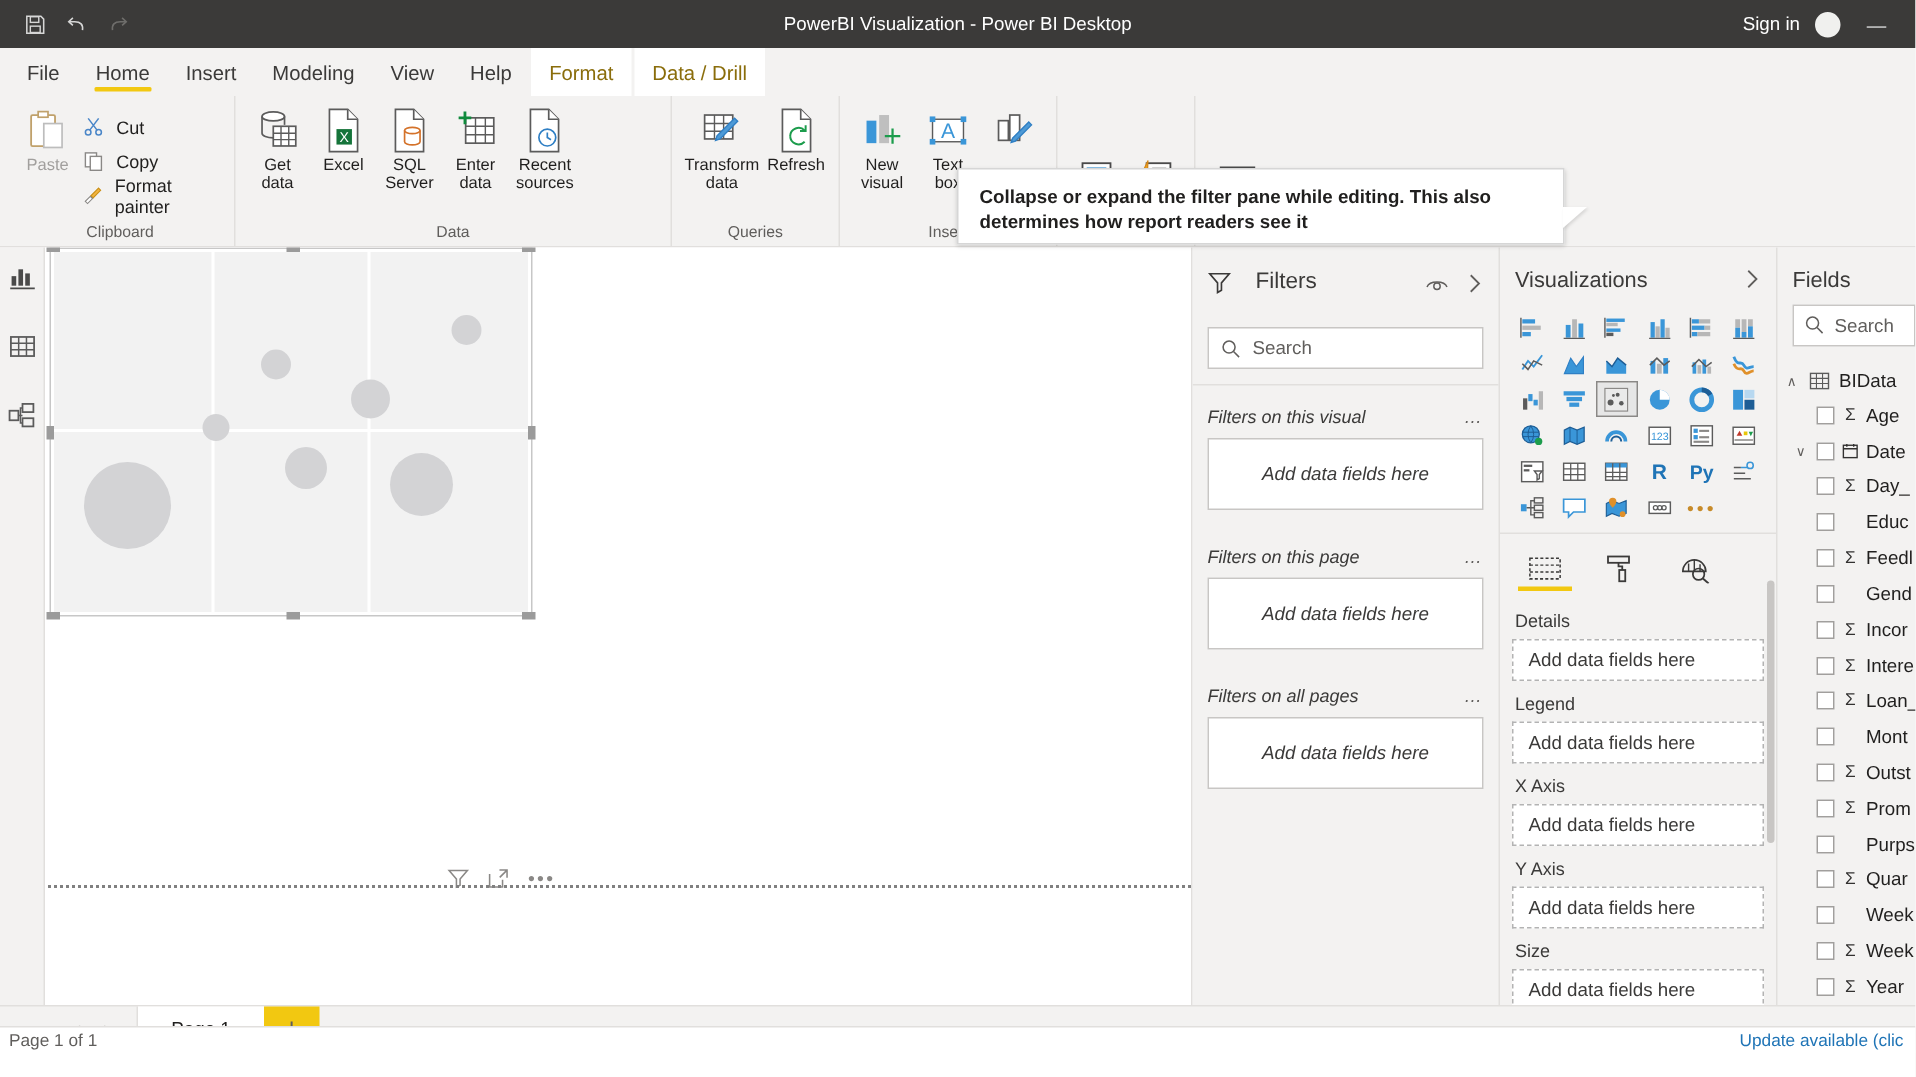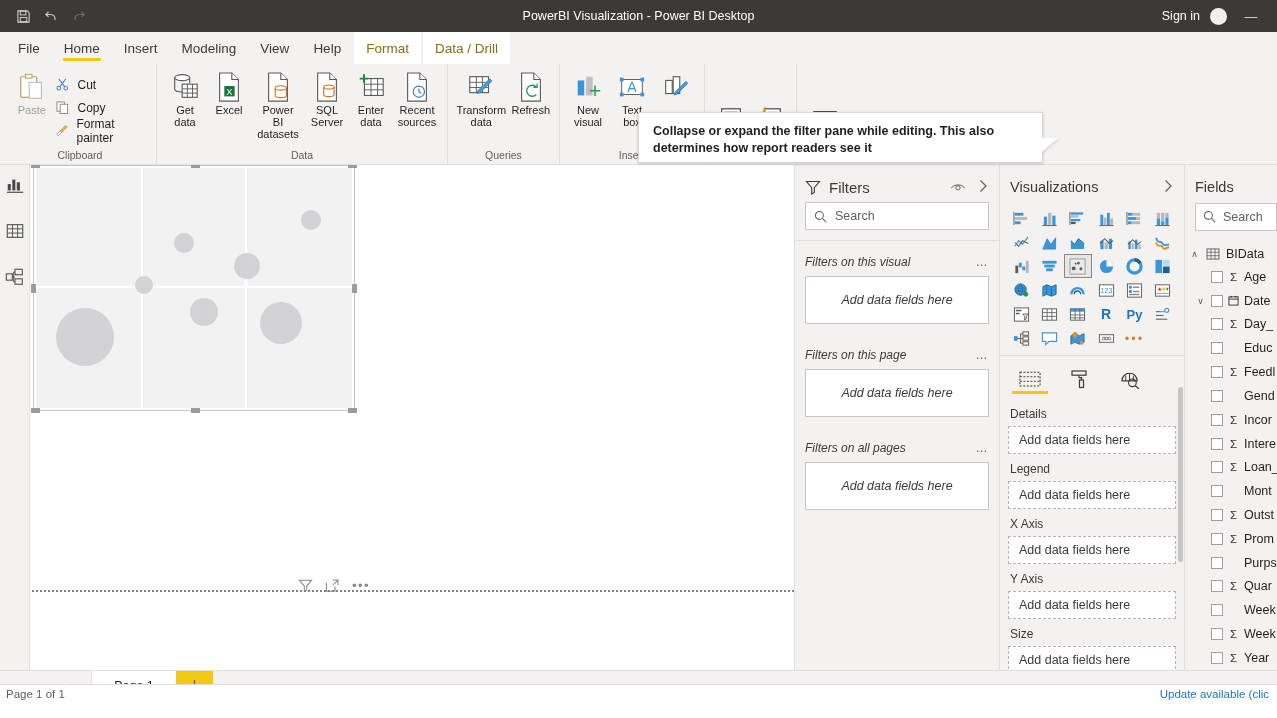--- a/index.html
+++ b/index.html
@@ -135,21 +135,21 @@
   .dotted-guide{
     position:absolute; left:2px; right:0; top:425px; height:0;
     border-top:2px dotted #808080;
   }
 
   
   .filters{
     width:205px; background:#f3f2f1; border-right:1px solid #e1dfdd;
     display:flex; flex-direction:column;
   }
-  .fl-head{ display:flex; align-items:flex-start; padding:14px 10px 6px 10px; gap:8px; }
+  .fl-head{ display:flex; align-items:flex-end; padding:14px 10px 22px 10px; gap:16px; }
   .fl-title{ font-size:15px; color:#3b3a39; }
   .fl-head .sp{ margin-left:auto; display:flex; align-items:center; gap:12px; color:#605e5c; }
   .searchbox{
     margin:0 10px 10px 10px; height:28px; background:#fff; border:1px solid #c8c6c4;
     display:flex; align-items:center; padding:0 8px; gap:8px; color:#605e5c; font-size:12.5px;
   }
   .fl-sep{ border-top:1px solid #e1dfdd; }
   .fl-sect{ padding:14px 10px 0 10px;font-style:italic; }
   .fl-sect-head{ display:flex; align-items:center; font-size:12px; color:#3b3a39; }
   .fl-sect-head .dots{ margin-left:auto; color:#605e5c; letter-spacing:1px; }
@@ -354,32 +354,20 @@
       <div class="bigbtn">
         <span class="ico">
           <svg class="ic" width="28" height="30" viewBox="0 0 28 32">
               <path d="M4 1h13l7 7v23H4z" fill="#fff" stroke="#5b5b5b" stroke-width="1.2"></path>
               <path d="M17 1v7h7" fill="#fff" stroke="#5b5b5b" stroke-width="1.2"></path>
               <rect x="9" y="15" width="11" height="11" fill="#15743a"></rect>
               <text x="14.5" y="24" font-size="10" fill="#fff" text-anchor="middle" font-family="Liberation Sans">X</text>
             </svg>
         </span>
         <span class="lbl">Excel</span>
-      </div>
-      <div class="bigbtn">
-        <span class="ico">
-          <svg class="ic" width="28" height="30" viewBox="0 0 28 32">
-              <path d="M4 1h13l7 7v23H4z" fill="#fff" stroke="#5b5b5b" stroke-width="1.2"></path>
-              <path d="M17 1v7h7" fill="#fff" stroke="#5b5b5b" stroke-width="1.2"></path>
-              <ellipse cx="17" cy="17" rx="6" ry="2.3" fill="#fff" stroke="#d4722a" stroke-width="1.2"></ellipse>
-              <path d="M11 17v8c0 1.3 2.7 2.3 6 2.3s6-1 6-2.3v-8" fill="none" stroke="#d4722a" stroke-width="1.2"></path>
-            </svg>
-        </span>
-        <span class="lbl">Power BI
-datasets</span>
       </div>
       <div class="bigbtn">
         <span class="ico">
           <svg class="ic" width="28" height="30" viewBox="0 0 28 32">
               <path d="M4 1h13l7 7v23H4z" fill="#fff" stroke="#5b5b5b" stroke-width="1.2"></path>
               <path d="M17 1v7h7" fill="#fff" stroke="#5b5b5b" stroke-width="1.2"></path>
               <ellipse cx="16" cy="16" rx="5.5" ry="2.2" fill="#fff" stroke="#d4722a" stroke-width="1.2"></ellipse>
               <path d="M10.5 16v8c0 1.2 2.5 2.2 5.5 2.2s5.5-1 5.5-2.2v-8" fill="none" stroke="#d4722a" stroke-width="1.2"></path>
             </svg>
         </span>

